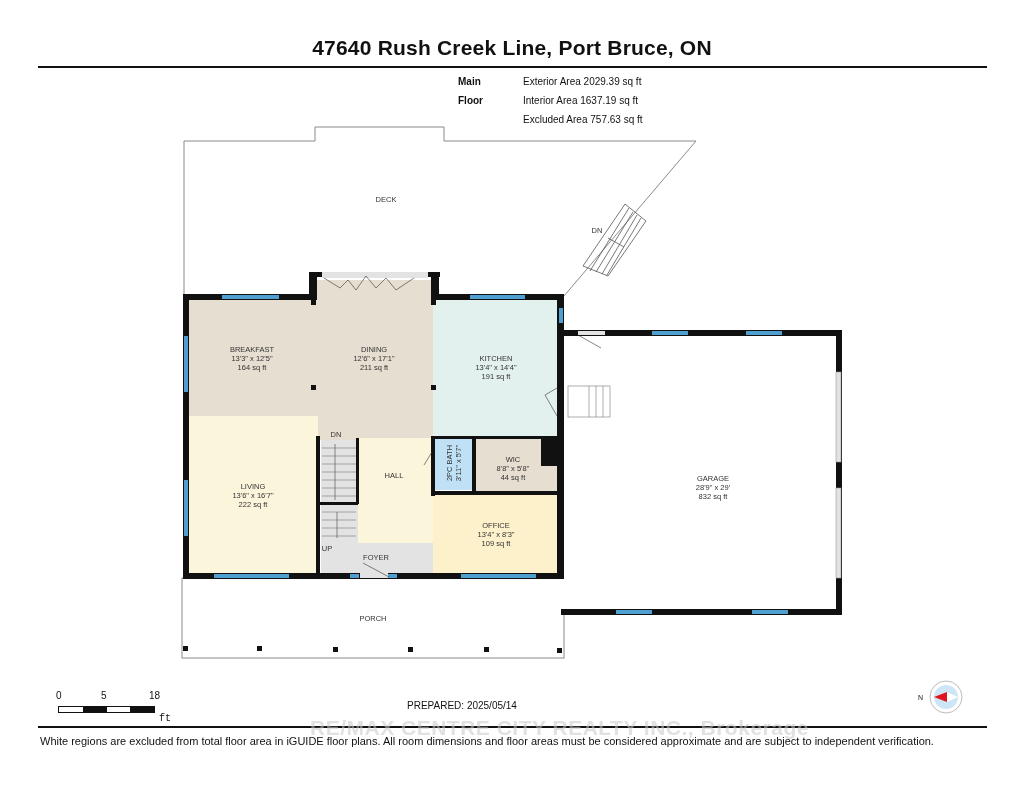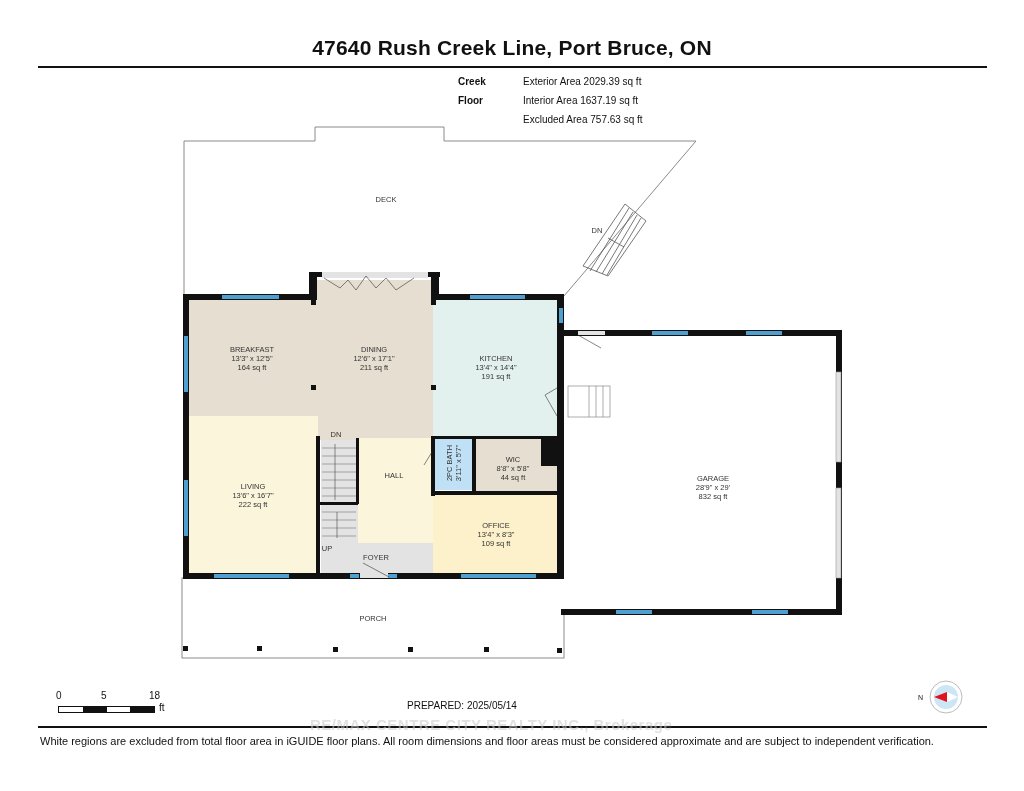--- a/index.html
+++ b/index.html
@@ -9,35 +9,35 @@
   .area-block { position: absolute; top: 72px; left: 458px; font-size: 10px; line-height: 19px; }
   .area-block .floor-label { position: absolute; left: 0; top: 0; font-weight: bold; }
   .area-block .area-lines { position: absolute; left: 65px; top: 0; white-space: nowrap; }
   .plan { position: absolute; left: 0; top: 0; }
   .room-label { font-family: "Liberation Sans", sans-serif; font-size: 7.5px; fill: #333; text-anchor: middle; }
   .scale { position: absolute; left: 56px; top: 690px; font-size: 10px; }
   .scale .n { position: absolute; top: 0; }
   .scale .bar { position: absolute; top: 16px; left: 2px; width: 95px; height: 5px; border: 1px solid #111; display: flex; }
   .scale .bar span { flex: 1; }
   .scale .bar span:nth-child(2), .scale .bar span:nth-child(4) { background: #111; }
-  .scale .unit { position: absolute; left: 103px; top: 12px; }
+  .scale .unit { position: absolute; left: 103px; top: 23px; font-family: Liberation Mono, monospace; }
   .prepared { position: absolute; top: 700px; left: 0; width: 924px; text-align: center; font-size: 10px; }
   .rule-bottom { position: absolute; top: 726px; left: 38px; width: 949px; height: 2px; background: #111; }
-  .watermark { position: absolute; top: 716px; left: 310px; font-size: 15px; color: rgba(200,200,200,0.55); letter-spacing: 0.5px; white-space: nowrap; font-weight: bold; }
+  .watermark { position: absolute; top: 716px; left: 310px; font-size: 21px; color: rgba(200,200,200,0.55); letter-spacing: 0.5px; white-space: nowrap; font-weight: bold; }
   .disclaimer { position: absolute; top: 735px; left: 40px; font-size: 11px; color: #111; white-space: nowrap; }
   .compass { position: absolute; left: 914px; top: 680px; width: 50px; height: 34px; }
 </style>
 </head>
 <body>
 
 <div class="title">47640 Rush Creek Line, Port Bruce, ON</div>
 <div class="rule-top"></div>
 
 <div class="area-block">
-  <div class="floor-label">Creek Floor</div>
+  <div class="floor-label">Main Floor</div>
   <div class="area-lines">
     <div>Exterior Area 2029.39 sq ft</div>
     <div>Interior Area 1637.19 sq ft</div>
     <div>Excluded Area 757.63 sq ft</div>
   </div>
 </div>
 
 <svg class="plan" width="1024" height="791" viewBox="0 0 1024 791">
 
   <g>

